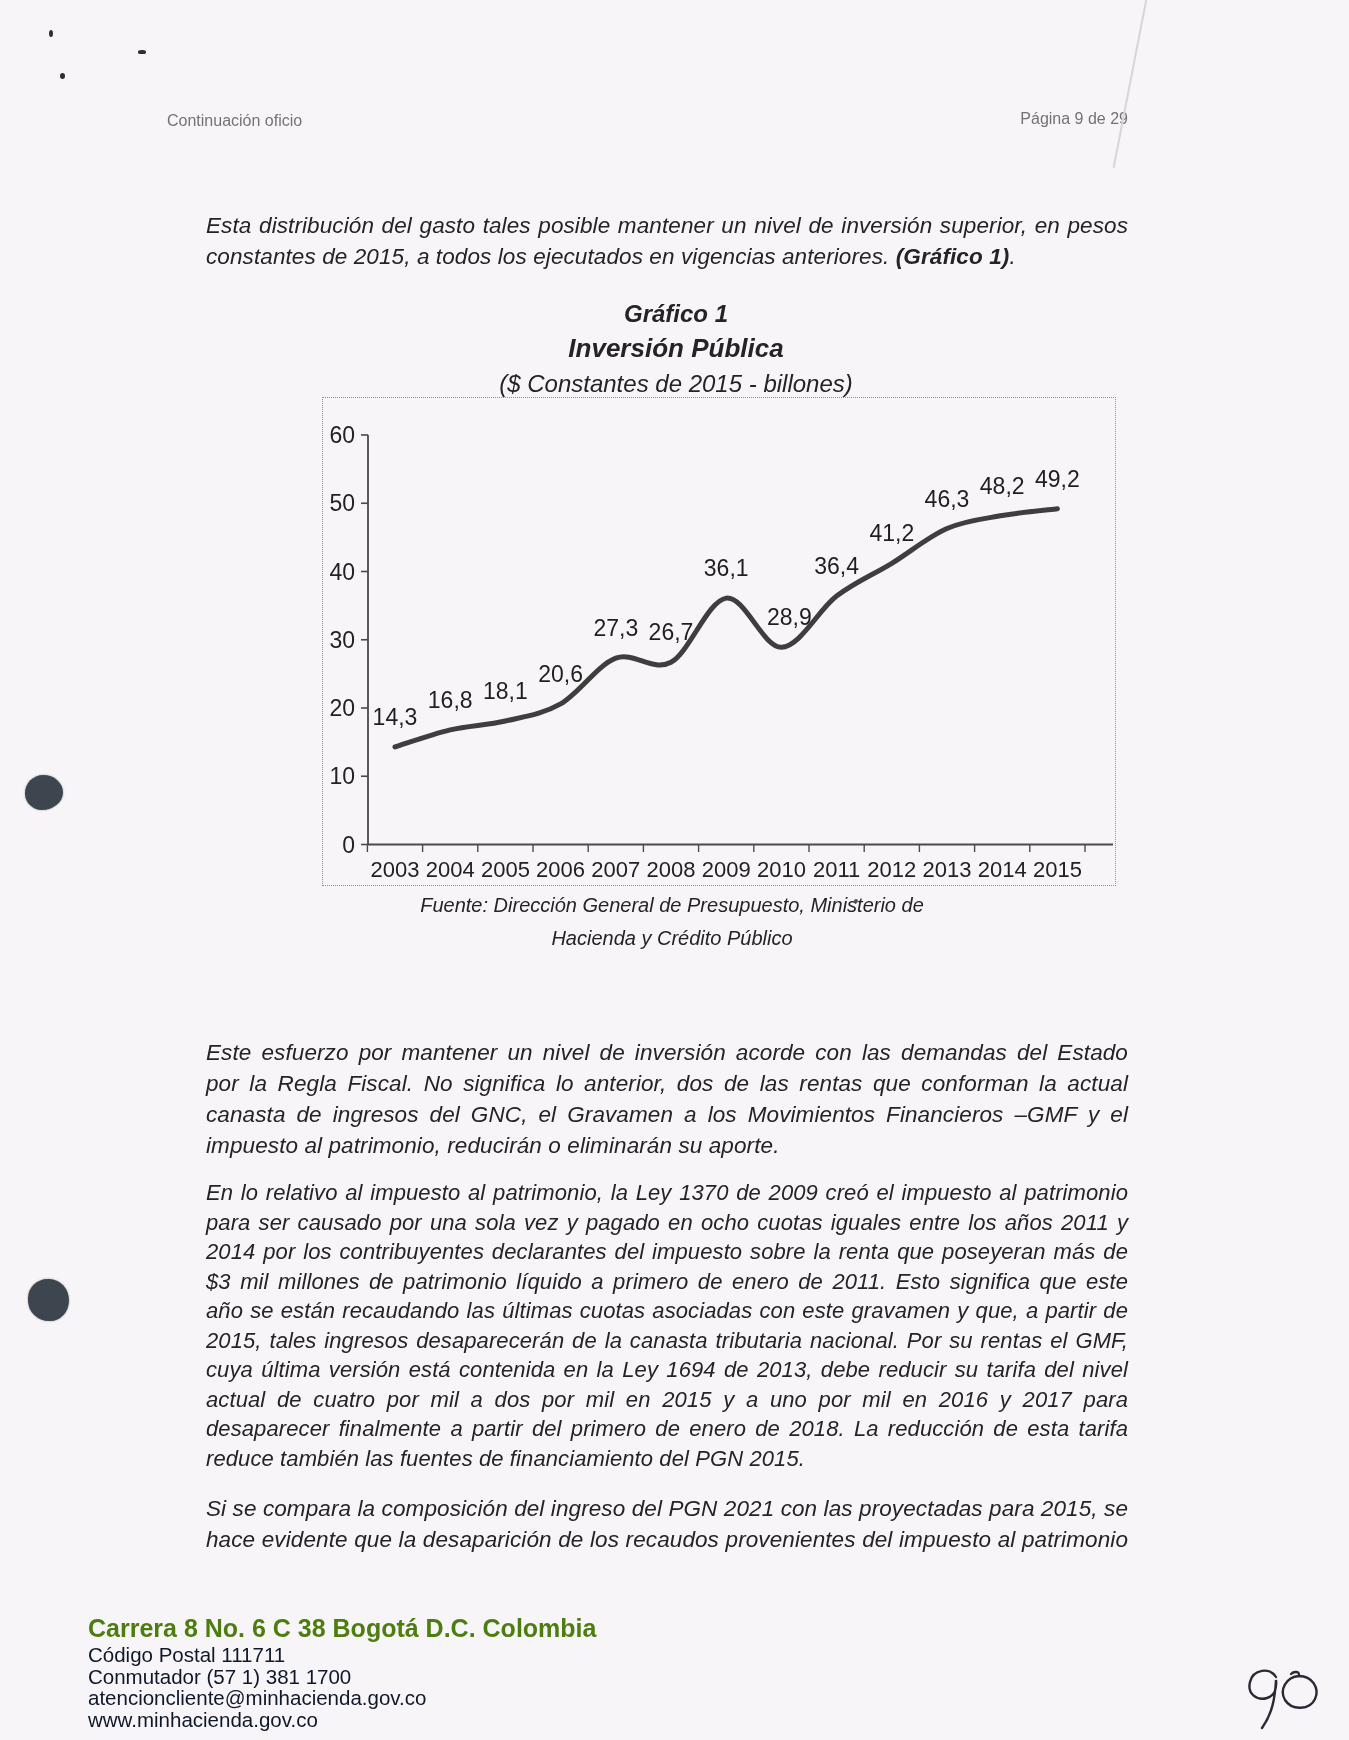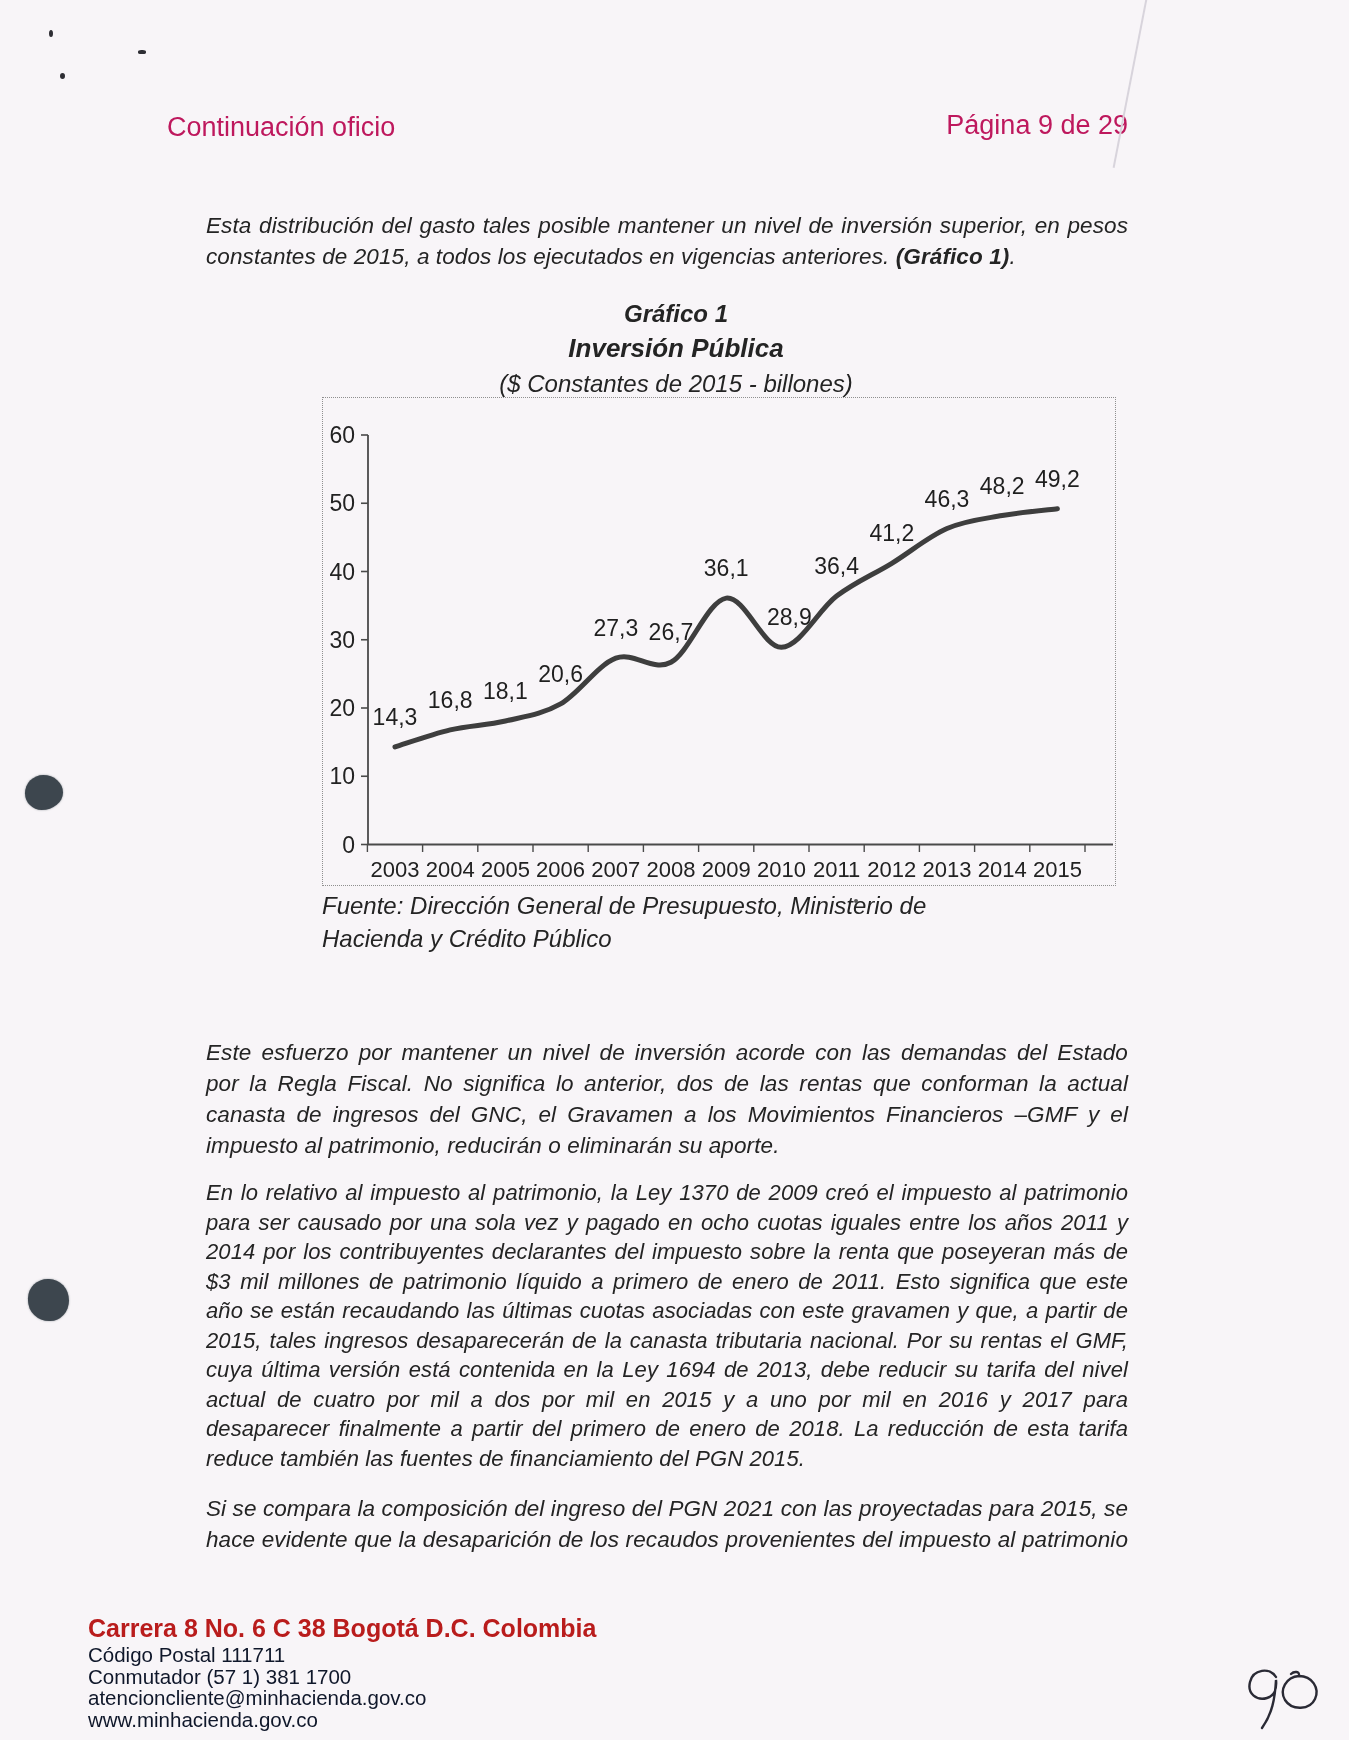--- a/index.html
+++ b/index.html
@@ -5,39 +5,39 @@
   html,body{margin:0;padding:0;}
   body{background:#e8e6ea;}
   .page{
     position:relative; width:1349px; height:1740px;
     background:var(--paper,#f8f5f8);
     font-family:"Liberation Sans", sans-serif;
     color:var(--ink,#242424);
     overflow:hidden;
   }
   .abs{position:absolute;}
-  .hdr{font-size:27px; font-style:normal; color:#be185d;}
+  .hdr{font-size:16px; font-style:normal; color:#737373;}
   .para{width:922px; font-style:italic; letter-spacing:0.1px;}
   .p-intro{font-size:22.5px; line-height:31px;}
   .p-body{font-size:22.5px; line-height:31px;}
   .p-body3{font-size:22px; line-height:29.5px;}
   .jl{text-align:justify; text-align-last:justify; white-space:normal;}
   .jl.last-left{text-align-last:left;}
   .titles{width:728px; text-align:center; line-height:35px; font-style:italic;}
   .t1{font-size:24px; font-weight:bold;}
   .t2{font-size:26px; font-weight:bold;}
   .t3{font-size:24px;}
   .chart-frame{
     width:794px; height:489px;
     border:1px dotted var(--frame,#8f8f8f);
     box-sizing:border-box; background:transparent;
   }
   .chart-frame svg{position:absolute; left:0; top:0; width:794px; height:489px;}
-  .src{font-size:24px; font-style:italic; line-height:33px;}
-  .footer-bold{font-size:25px; font-weight:bold; color:#b91c1c;}
+  .src{font-size:20px; font-style:italic; line-height:33px;text-align:center;}
+  .footer-bold{font-size:25px; font-weight:bold; color:#4d7c0f;}
   .footer-lines{font-size:20.5px; line-height:21.5px; color:#0f172a;}
   .blot{background:var(--blot,#3d464e); box-shadow:0 0 2px rgba(62,72,80,.55);}
   .speck{background:#2e2e34; border-radius:50%;}
   .scanline{background:#d8d4dc; width:2px;}
   b{font-weight:bold;}
 </style>
 </head>
 <body>
 
 <div class="page" style="--paper: #f8f5f8; --ink: #242424; --frame: #8f8f8f; --blot: #3d464e;">

